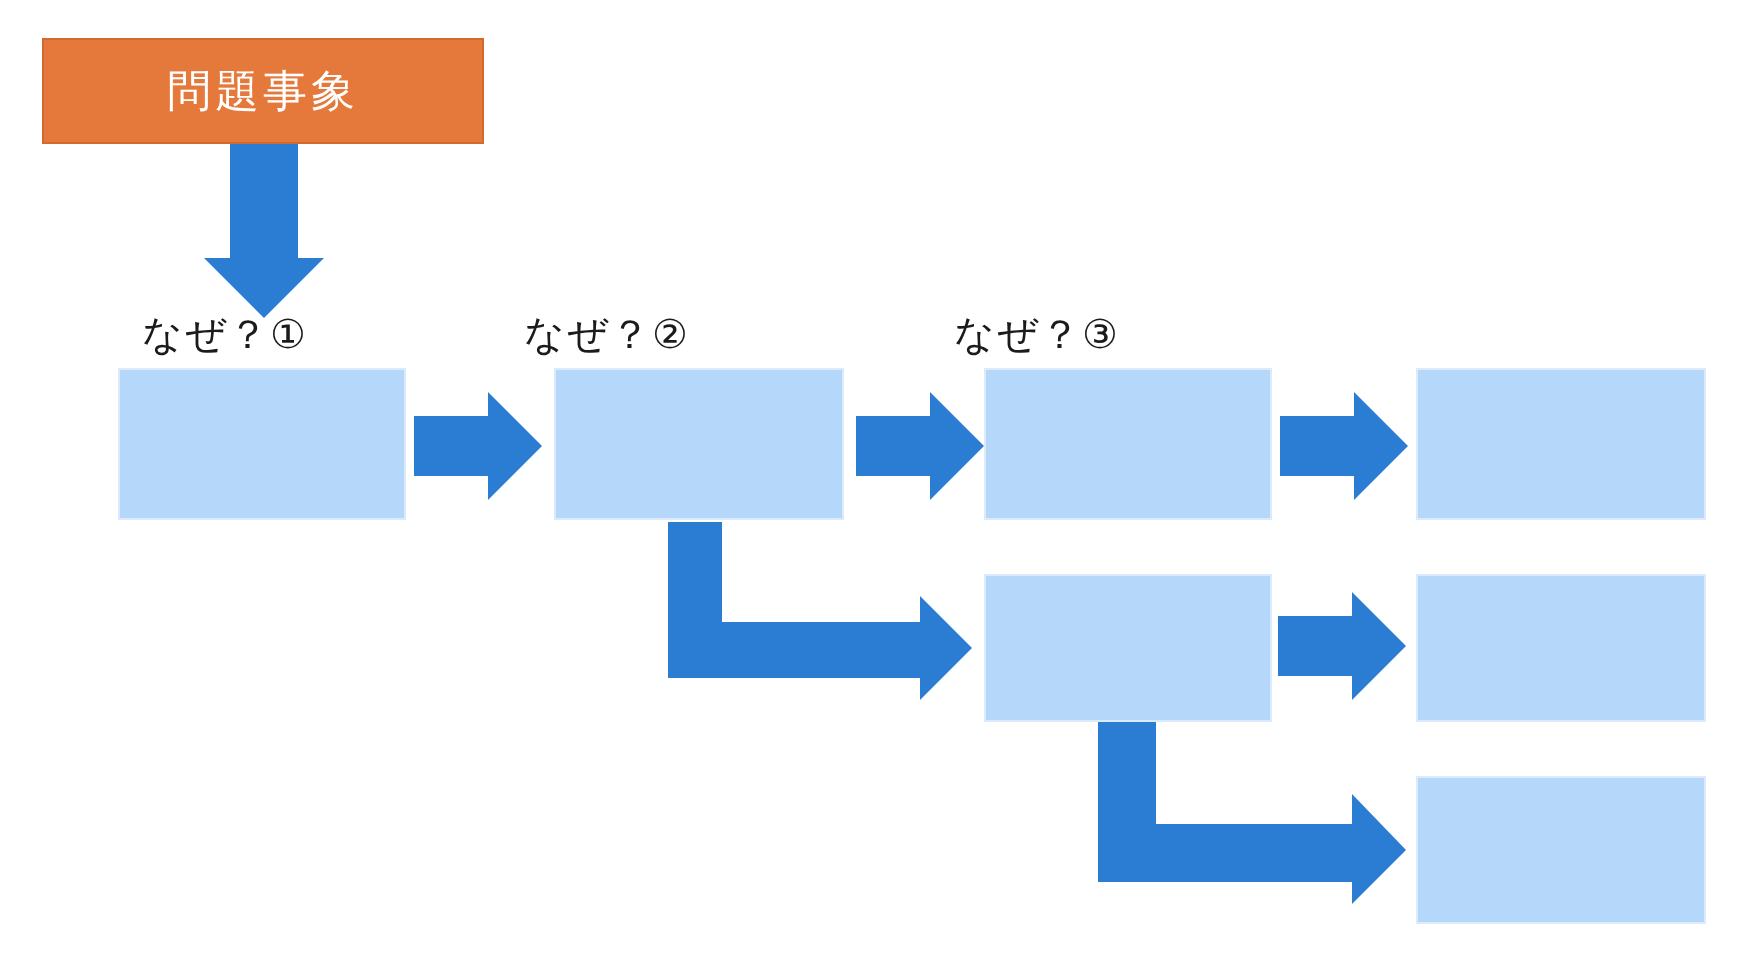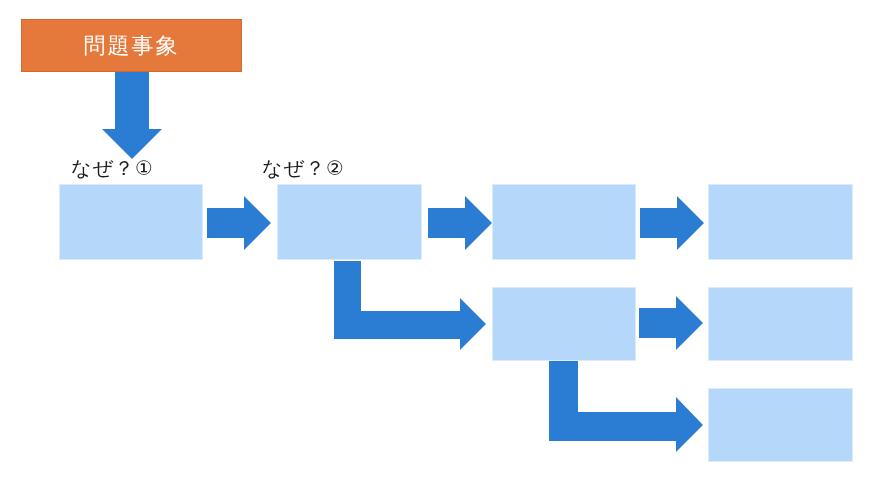--- a/index.html
+++ b/index.html
@@ -51,20 +51,21 @@
   <div class="problem-box">
     <span>問題事象</span>
   </div>
 
   <svg class="arrow" style="left:102px; top:72px;" width="60" height="88" viewBox="0 0 60 88">
     <polygon points="13,0 47,0 47,57 60,57 30,87 0,57 13,57" fill="#2B7CD3"></polygon>
   </svg>
 
   <div class="why-label" style="left:45px;margin-left:26px;">なぜ？①</div>
   <div class="why-label" style="left:262px;">なぜ？②</div>
+  <div class="why-label" style="left:477px;">なぜ？③</div>
 
   <div class="cause-box" style="left:59px;  top:184px; width:144px; height:76px;"></div>
   <div class="cause-box" style="left:277px; top:184px; width:145px; height:76px;"></div>
   <div class="cause-box" style="left:492px; top:184px; width:144px; height:76px;"></div>
   <div class="cause-box" style="left:708px; top:184px; width:145px; height:76px;"></div>
 
   <div class="cause-box" style="left:492px; top:287px; width:144px; height:74px;"></div>
   <div class="cause-box" style="left:708px; top:287px; width:145px; height:74px;"></div>
 
   <div class="cause-box" style="left:708px; top:388px; width:145px; height:74px;"></div>

